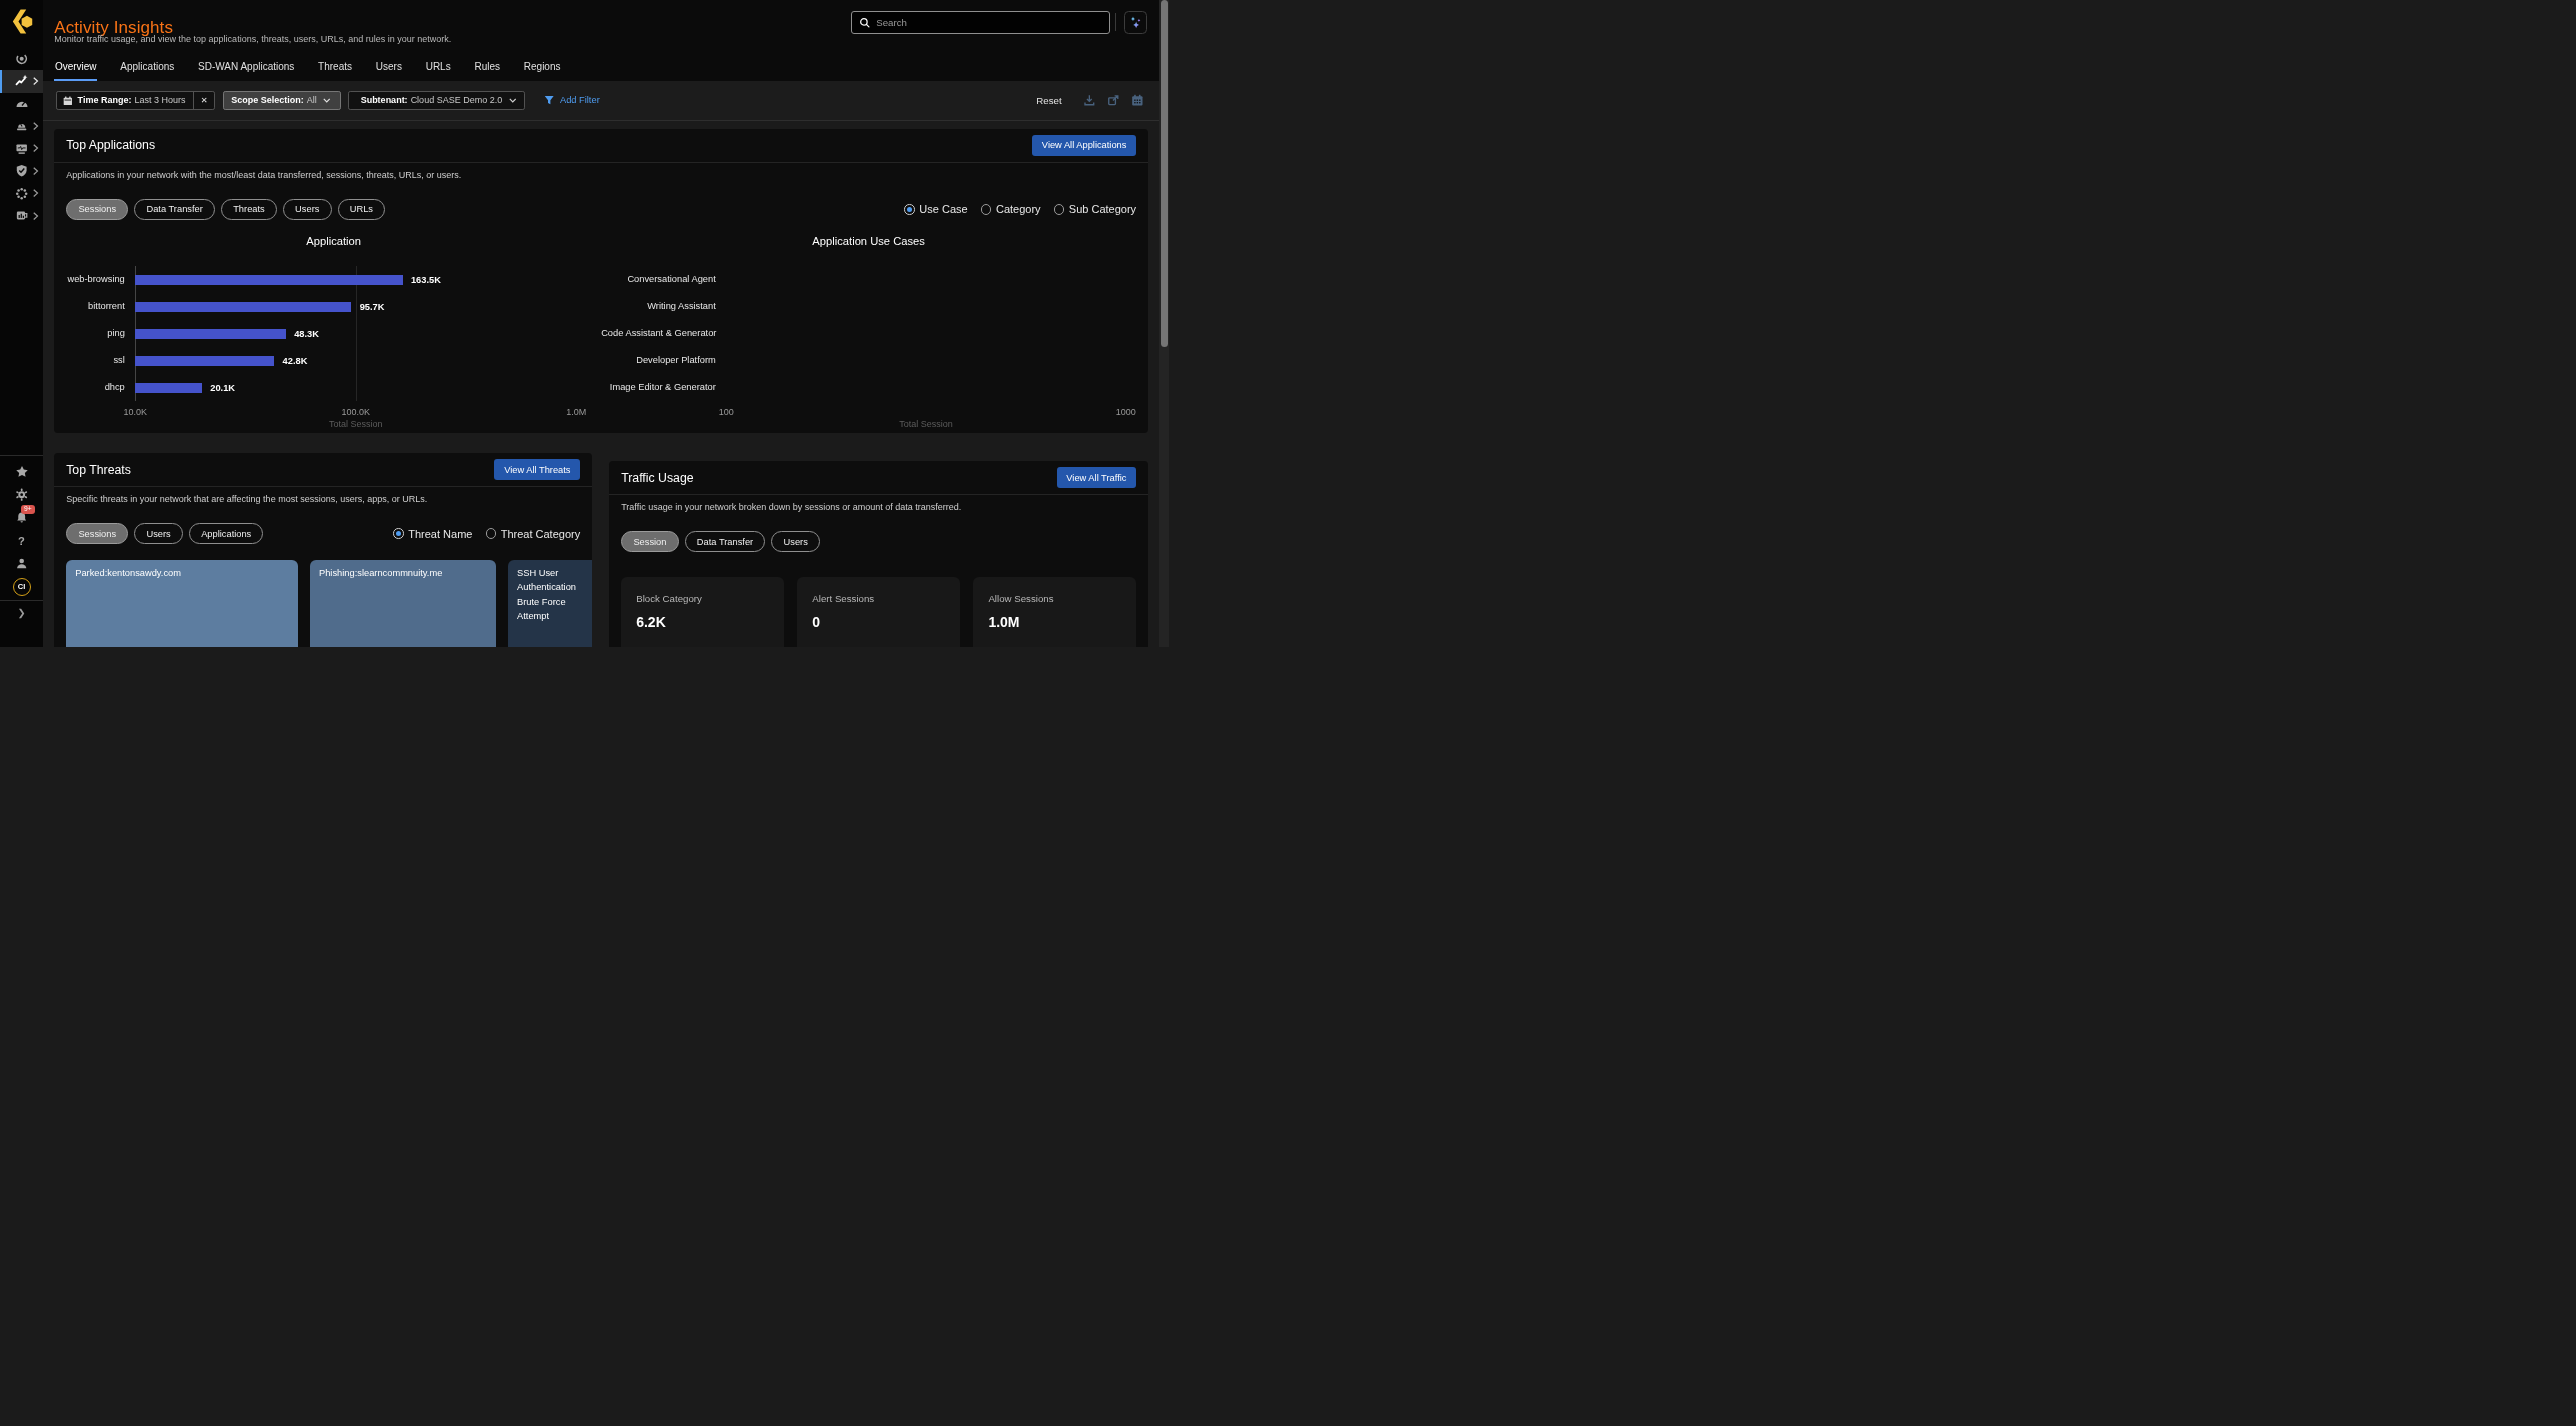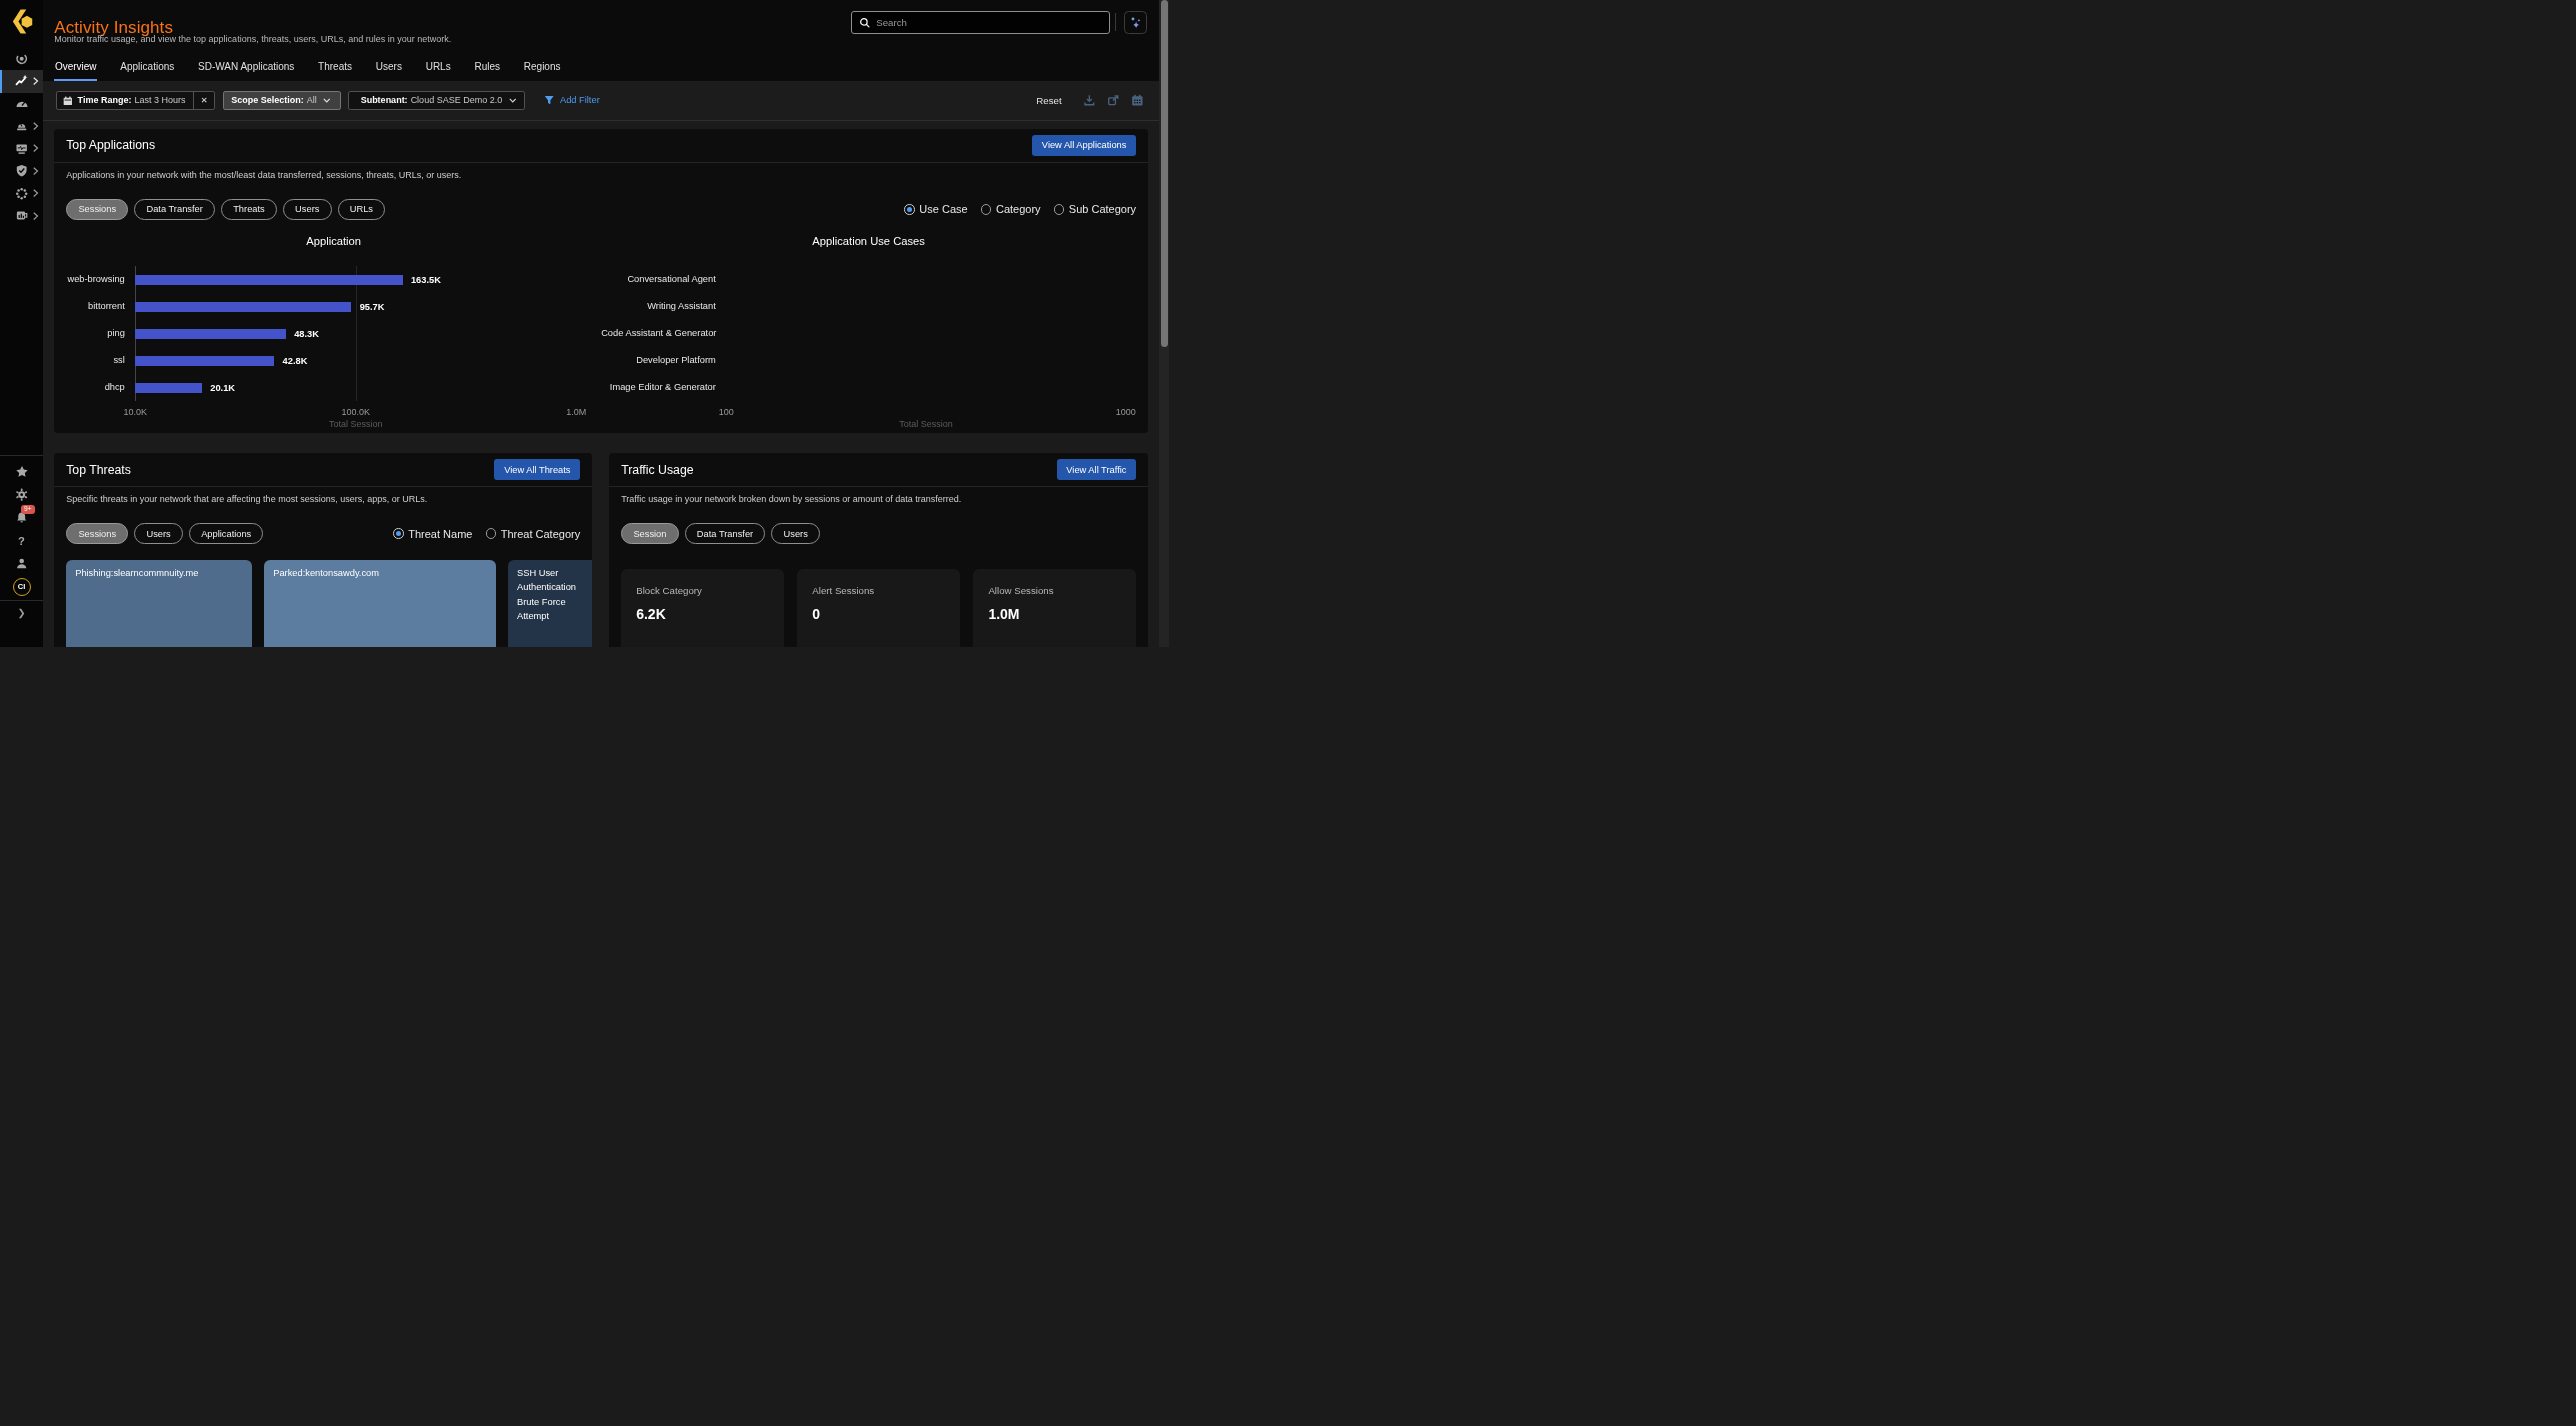--- a/index.html
+++ b/index.html
@@ -93,21 +93,21 @@
   .gline.axis { background:#454545; }
   .track { height:27px; display:flex; align-items:center; position:relative; }
   .bar { height:10.4px; }
   .val { margin-left:8.2px; color:#fff; font-size:9.3px; font-weight:bold; white-space:nowrap; }
   .ticks { position:relative; height:18px; }
   .tick { position:absolute; top:5.2px; transform:translateX(-50%); color:#9a9a9a; font-size:9px; white-space:nowrap; }
   .xlab { text-align:center; color:#5c5c5c; font-size:9px; height:13.4px; }
 
   .bottom-row { display:flex; gap:17px; margin-top:20px; }
   .card-threats { width:538px; height:321px; }
-  .card-traffic { flex:1; height:321px; }
+  .card-traffic { flex:1; height:321px;margin-top:8px; }
   .treemap { display:flex; gap:12px; margin-top:15.7px; height:127px; }
   .tile { border-radius:6px; padding:6px 9px; color:#fff; font-size:9.3px; line-height:1.55; cursor:pointer; }
   .stats { display:flex; gap:13.4px; margin-top:24.6px; }
   .stat { flex:1; background:#181818; border-radius:6px; padding:16.4px 15px; height:112px; }
   .stat-label { color:#b8b8b8; font-size:9.7px; }
   .stat-value { color:#fff; font-size:14px; font-weight:bold; margin-top:9.7px; }
 
   .scrollbar { position:absolute; right:0; top:0; bottom:0; width:9.7px; background:#242424; }
   .thumb { position:absolute; left:1.5px; top:0; width:6.7px; height:347px; background:#757575; border-radius:3.7px; }
 </style>
@@ -484,22 +484,22 @@
                     <span class="rdot sel"></span>
                     <span class="rlabel">Threat Name</span>
                   </span>
                   <span class="radio">
                     <span class="rdot"></span>
                     <span class="rlabel">Threat Category</span>
                   </span>
                 </div>
             </div>
             <div class="treemap" id="treemap">
+                <div class="tile" style="flex: 0 0 45.1%; background: rgb(93, 125, 160);">Parked:kentonsawdy.com</div>
                 <div class="tile" style="flex: 0 0 36.2%; background: rgb(80, 108, 140);">Phishing:slearncommnuity.me</div>
-                <div class="tile" style="flex: 0 0 45.1%; background: rgb(93, 125, 160);">Parked:kentonsawdy.com</div>
                 <div class="tile" style="flex: 0 0 18.7%; background: rgb(36, 52, 72);">SSH User Authentication Brute Force Attempt</div>
               </div>
           </div>
         </section>
 
         <section class="card card-traffic">
           <div class="card-header">
             <span class="card-title">Traffic Usage</span>
             <button class="btn-blue">View All Traffic</button>
           </div>

